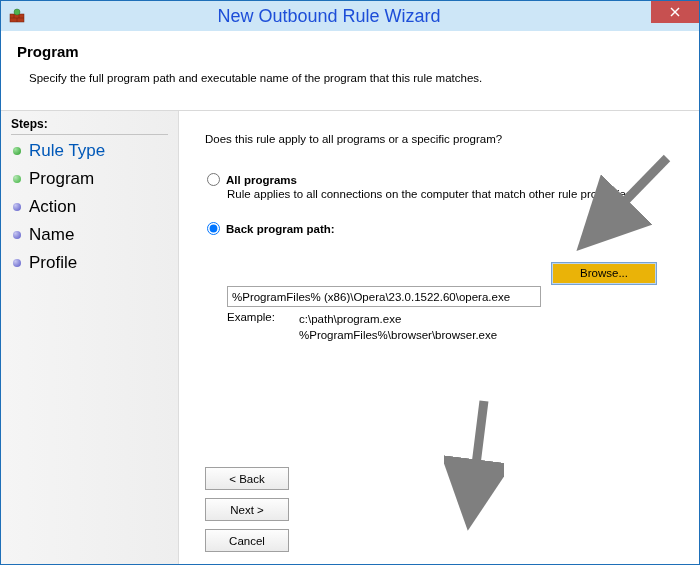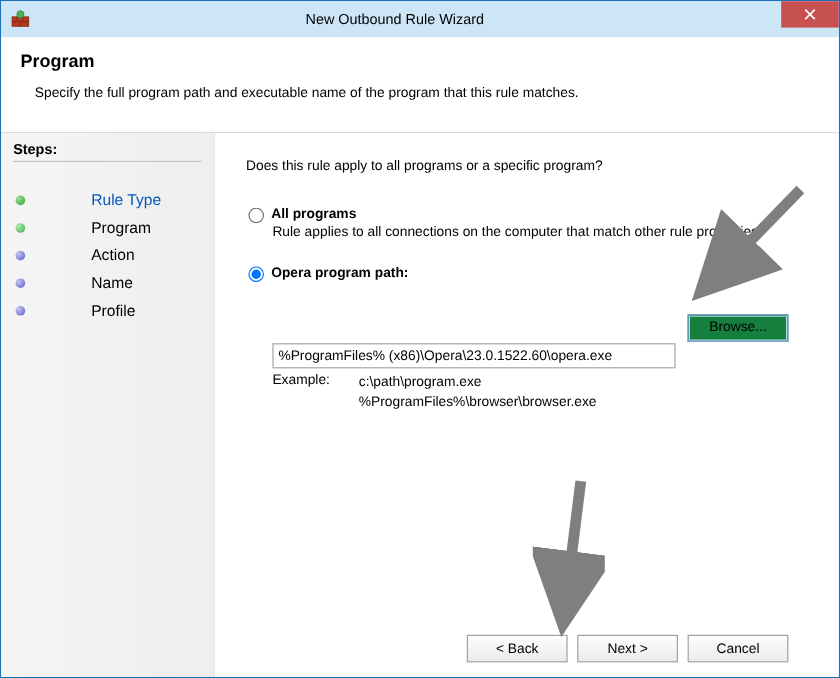--- a/index.html
+++ b/index.html
@@ -27,22 +27,22 @@
     padding-left: 8px;
   }
   .titlebar .icon {
     width: 16px; height: 16px;
     margin-right: 6px;
     display: flex; align-items: center; justify-content: center;
   }
   .titlebar .title {
     flex: 1;
     text-align: center;
-    color: #000000;
-    font-size: 12px;
+    color: #1d4ed8;
+    font-size: 18px;
     padding-right: 72px;
   }
   .closebtn {
     width: 48px; height: 22px;
     background: #c75050;
     position: absolute;
     top: 0; right: 0;
     display: flex; align-items: center; justify-content: center;
     color: #fff;
     font-size: 13px;
@@ -72,30 +72,29 @@
   }
   .sidebar {
     width: 178px;
     background: linear-gradient(to right, #f5f5f5 0%, #eee 100%);
     border-right: 1px solid #dcdcdc;
     padding: 6px 10px 10px 10px;
   }
   .sidebar .steps-title {
     font-weight: bold;
     font-size: 12px;
-    margin-bottom: 20px;
+    margin-bottom: 2px;
     border-bottom: 1px solid #c4c4c4;
     padding-bottom: 3px;
   }
   .step {
     display: flex;
     align-items: center;
     padding: 4px 2px;
-    font-size: 13px;
-    gap: 47px;
+    font-size: 17px;
   }
   .step .bullet {
     width: 8px; height: 8px;
     border-radius: 50%;
     margin-right: 8px;
   }
   .bullet.done { background: radial-gradient(circle at 30% 30%, #9de29d, #2e9e2e); }
   .bullet.curr { background: radial-gradient(circle at 30% 30%, #b6e6b6, #3cb33c); }
   .bullet.todo { background: radial-gradient(circle at 30% 30%, #c6c6f2, #5858c7); }
   .step.link .label { color: #0058b8; cursor: pointer; }
@@ -109,20 +108,21 @@
   }
   .question {
     font-size: 11.5px;
     margin-bottom: 28px;
   }
   .opt {
     margin-bottom: 22px;
   }
   .opt .row1 {
     display: flex;
+    align-items: center;
   }
   .opt input[type=radio] {
     margin: 0 6px 0 2px;
     width: 13px; height: 13px;
   }
   .opt .lbl { font-weight: bold; font-size: 11.5px; }
   .opt .sub {
     font-size: 11.5px;
     margin-left: 22px;
     margin-top: 2px;
@@ -136,43 +136,44 @@
     flex: 1;
     height: 21px;
     border: 1px solid #a6a6a6;
     padding: 0 4px;
     font-size: 11.5px;
     font-family: inherit;
     outline: none;
     margin-top: 47px;
   }
   .browse-btn {
-    width: 84px;
+    width: 106px;
     height: 23px;
     margin-left: 10px;
     border: 1px solid #78a2d2;
-    background: #15803d;
+    background: #eab308;
     font-size: 11.5px;
     font-family: inherit;
     cursor: pointer;
     box-shadow: inset 0 0 0 1px #bcd5ee;
   }
   .example {
     display: flex;
     font-size: 11.5px;
     margin: 2px 0 16px 22px;
   }
   .example .ex-lbl { width: 72px; }
   .example .ex-vals { line-height: 1.4; }
   .footer {
     margin-top: auto;
     display: flex;
     justify-content: flex-end;
     gap: 8px;
     padding-top: 12px;
+    flex-direction: column;
   }
   .footer button {
     width: 84px; height: 23px;
     border: 1px solid #a0a0a0;
     background: linear-gradient(to bottom, #fdfdfd, #ebebeb);
     font-size: 11.5px;
     font-family: inherit;
     cursor: pointer;
   }
   .arrow {
@@ -245,21 +246,21 @@
         <div class="row1">
           <input type="radio" name="progsel" style="">
           <span class="lbl">All programs</span>
         </div>
         <div class="sub">Rule applies to all connections on the computer that match other rule properties.</div>
       </div>
 
       <div class="opt" style="margin-bottom:6px;">
         <div class="row1">
           <input type="radio" name="progsel" checked="" style="">
-          <span class="lbl">Opera program path:</span>
+          <span class="lbl">Back program path:</span>
         </div>
         <div class="path-row">
           <input class="path-input" type="text" value="%ProgramFiles% (x86)\Opera\23.0.1522.60\opera.exe" style="">
           <button class="browse-btn">Browse...</button>
         </div>
         <div class="example">
           <div class="ex-lbl">Example:</div>
           <div class="ex-vals">
             <div>c:\path\program.exe</div>
             <div>%ProgramFiles%\browser\browser.exe</div>

